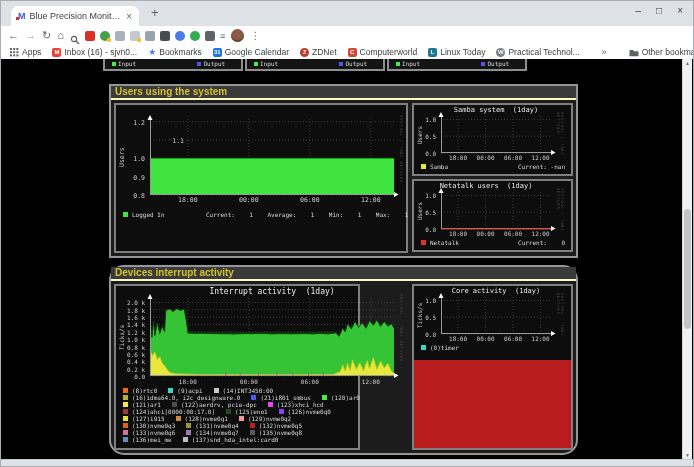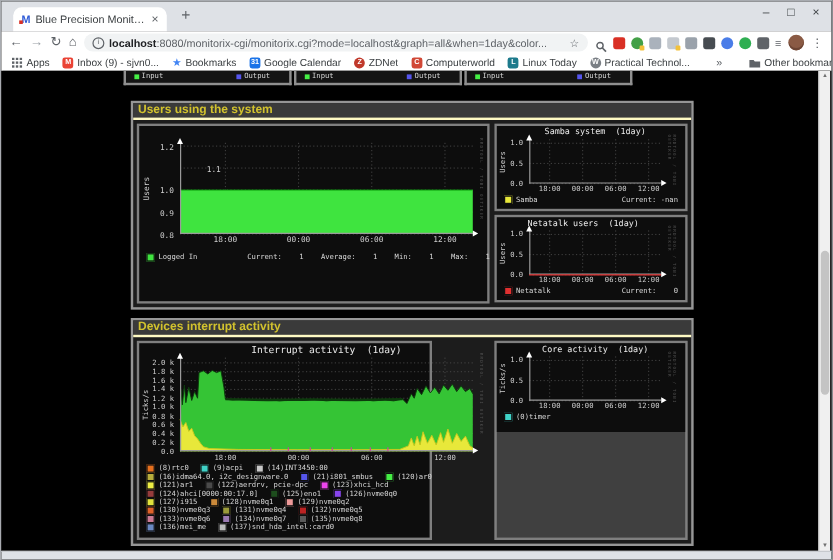--- a/index.html
+++ b/index.html
@@ -44,29 +44,29 @@
   
   .page{position:absolute;left:1px;right:1px;top:58px;bottom:6px;background:#000;overflow:hidden;}
   .content{position:absolute;left:99px;top:0;width:479px;}
   .mini-row{display:flex;gap:2px;margin-left:2px;}
   .mini-box{width:136px;height:10px;background:#141414;border:2px solid #8f8f8f;border-top:none;position:relative;}
   .mini-leg{position:absolute;top:1px;display:inline-flex;align-items:center;gap:2px;font:6px "DejaVu Sans Mono",monospace;color:#d8d8d8;}
   .sw{width:4px;height:4px;display:inline-block;}
 
   .section{margin-left:8px;width:465px;border:2px solid #969696;background:#1c1c1c;}
   .section-users{margin-top:13px;}
-  .section-devices{margin-top:7px;}
+  .section-devices{margin-top:7px;border-radius:15px;}
   .section-title{height:12px;line-height:12px;background:#3a3a3a;border-bottom:2px solid #fef9c3;color:#d2c22e;font-weight:700;font-size:10px;padding:0 4px;}
   .section-body{padding:3px;display:flex;gap:4px;align-items:flex-start;}
   .panel{position:relative;border:2px solid #7f7f7f;background:#0d0d0d;box-sizing:content-box;}
   .panel-users{width:290px;height:146px;}
   .col{display:flex;flex-direction:column;gap:3px;}
   .panel-small{width:157px;height:69px;}
   .panel-interrupt{width:290px;height:162px;}
-  .panel-core{width:157px;height:162px;background:#404040;margin-left:48px;}
+  .panel-core{width:157px;height:162px;background:#b91c1c;margin-left:48px;}
   .rrd{position:relative;width:157px;height:74px;background:#0d0d0d;}
 
   
   .g-title{position:absolute;text-align:center;color:#eaeaea;font-family:"DejaVu Sans Mono",monospace;white-space:pre;}
   .g-ylabel{position:absolute;writing-mode:vertical-rl;transform:rotate(180deg);text-align:center;color:#cfcfcf;font-family:"DejaVu Sans Mono",monospace;}
   .g-wm{position:absolute;writing-mode:vertical-rl;font-size:3.5px;letter-spacing:1px;color:#4f4f4f;font-family:"DejaVu Sans Mono",monospace;}
   .g-ytick{position:absolute;text-align:right;color:#cfcfcf;font-family:"DejaVu Sans Mono",monospace;}
   .g-xtick{position:absolute;text-align:center;color:#cfcfcf;font-family:"DejaVu Sans Mono",monospace;}
   .g-lrow{position:absolute;color:#d8d8d8;font-family:"DejaVu Sans Mono",monospace;white-space:nowrap;}
   .g-litem{display:inline-flex;align-items:center;margin-right:10px;}
@@ -99,25 +99,20 @@
       <span>□</span>
       <span>×</span>
     </div>
   </div>
 
   <div class="toolbar">
     <span class="nav-ico">←</span>
     <span class="nav-ico nav-fwd">→</span>
     <span class="nav-ico">↻</span>
     <span class="nav-ico">⌂</span>
-    <div class="omnibox">
-      <span class="info-ico">i</span>
-      <span class="url"><span class="url-host">localhost</span><span>:8080/monitorix-cgi/monitorix.cgi?mode=localhost&amp;graph=all&amp;when=1day&amp;color...</span></span>
-      <span class="omni-star">☆</span>
-    </div>
     <div class="ext-row">
         <span class="ext"><svg width="10" height="10">
             <circle cx="4" cy="4" r="2.6" fill="none" stroke="#5f6368" stroke-width="1.2"></circle>
             <line x1="6" y1="6" x2="9" y2="9" stroke="#5f6368" stroke-width="1.4"></line>
           </svg></span>
         <span class="ext" style="background: rgb(217, 48, 37);"></span>
         <span class="ext" style="background: rgb(67, 160, 71); border-radius: 50%;">
           <span class="badge"></span>
         </span>
         <span class="ext" style="background: rgb(170, 178, 188);"></span>
@@ -146,21 +141,21 @@
             <rect x="3.2" y="3.2" width="2" height="2" fill="#5f6368"></rect>
             <rect x="6.4" y="3.2" width="2" height="2" fill="#5f6368"></rect>
             <rect x="0" y="6.4" width="2" height="2" fill="#5f6368"></rect>
             <rect x="3.2" y="6.4" width="2" height="2" fill="#5f6368"></rect>
             <rect x="6.4" y="6.4" width="2" height="2" fill="#5f6368"></rect>
           </svg>
           <span class="bm-label">Apps</span>
         </div>
         <div class="bm-item">
           <span class="bm-badge" style="background: rgb(234, 67, 53);">M</span>
-          <span class="bm-label">Inbox (9) - sjvn0...</span>
+          <span class="bm-label">Inbox (16) - sjvn0...</span>
         </div>
         <div class="bm-item">
           <span class="bm-star">★</span>
           <span class="bm-label">Bookmarks</span>
         </div>
         <div class="bm-item">
           <span class="bm-badge" style="background: rgb(26, 115, 232);">31</span>
           <span class="bm-label">Google Calendar</span>
         </div>
         <div class="bm-item">

